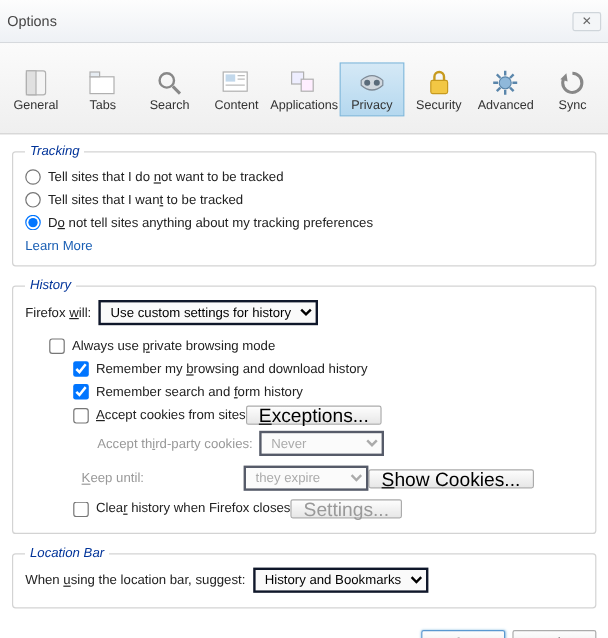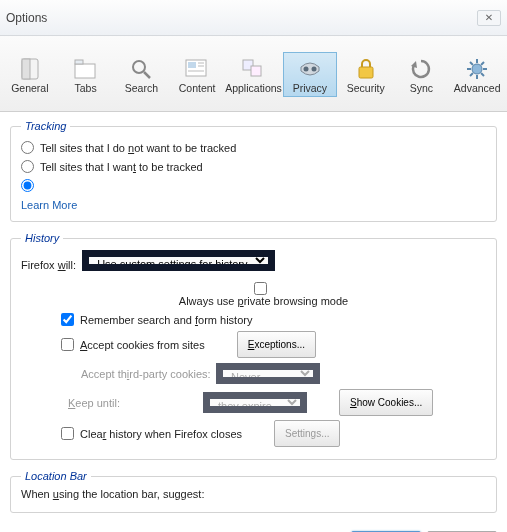--- a/index.html
+++ b/index.html
@@ -62,40 +62,39 @@
   margin-bottom: 10px;
   padding: 6px 10px 10px 10px;
 }
 legend { color: #003399; font-size: 11px; padding: 0 4px; font-style: italic; }
 .radio-row, .check-row {
   display: flex; align-items: center;
   padding: 3px 0;
 }
 .radio-row input, .check-row input { margin-right: 6px; }
 .link { color: #1a5fb4; cursor: pointer; padding-top: 4px; display: inline-block; }
-.hist-row { display: flex; align-items: flex-end; padding-bottom: 8px; }
+.hist-row { display: flex; align-items: center; padding-bottom: 8px; }
 select {
   font-size: 11px;
-  border: 7px solid #0f172a;
+  border: 2px solid #0f172a;
   background: #fafafa;
   height: 21px;
   padding: 0 4px;
 }
-.indent1 { margin-left: 20px; flex-direction: column; }
+.indent1 { margin-left: 20px; }
 .indent2 { margin-left: 40px; }
 .flexrow { display: flex; align-items: center; justify-content: flex-start; padding: 2px 0; }
 button.side {
-  font-size: 10px;
+  font-size: 16px;
   border: 1px solid #ababab;
   background: linear-gradient(#fdfdfd,#e7e7e7);
-  height: 27px;
+  height: 16px;
   padding: 0 10px;
   border-radius: 2px;
   cursor: pointer;
-  margin-left: 32px;
 }
 button.side[disabled] { color: #999; cursor: default; }
 .sub-select-row { display: flex; align-items: center; padding: 3px 0; }
 .sub-select-row label { width: 135px; text-align: left; color: #999; }
 .sub-select-row select { width: 104px; color: #888; }
 .footer {
   display: flex; justify-content: flex-end;
   padding: 8px 10px 10px 0;
   gap: 6px;
 }
@@ -182,80 +181,85 @@
     <span>Privacy</span>
   </div>
   <div class="toolitem">
     <div class="toolicon">
       <svg width="20" height="24">
           <rect x="3" y="10" width="14" height="11" rx="1.5" fill="#f2c744" stroke="#c79a1e"></rect>
           <path d="M6 10 V7 a4 4 0 0 1 8 0 V10" fill="none" stroke="#c79a1e" stroke-width="2"></path>
         </svg>
     </div>
     <span>Security</span>
-  </div>
-  <div class="toolitem">
-    <div class="toolicon">
-      <svg width="24" height="24">
-          <path d="M12 4 a8 8 0 1 1 -7.5 5" fill="none" stroke="#888" stroke-width="2.5"></path>
-          <polygon points="2,9 7,4 8,11" fill="#888"></polygon>
-        </svg>
-    </div>
-    <span>Sync</span>
   </div>
   <div class="toolitem">
     <div class="toolicon">
       <svg width="24" height="24">
           <circle cx="12" cy="12" r="5" fill="#8fb8da" stroke="#5a86ab"></circle>
           <g stroke="#5a86ab" stroke-width="2">
             <line x1="12" y1="2" x2="12" y2="6"></line>
             <line x1="12" y1="18" x2="12" y2="22"></line>
             <line x1="2" y1="12" x2="6" y2="12"></line>
             <line x1="18" y1="12" x2="22" y2="12"></line>
             <line x1="5" y1="5" x2="8" y2="8"></line>
             <line x1="16" y1="16" x2="19" y2="19"></line>
             <line x1="5" y1="19" x2="8" y2="16"></line>
             <line x1="16" y1="8" x2="19" y2="5"></line>
           </g>
         </svg>
     </div>
     <span>Advanced</span>
   </div>
+  <div class="toolitem">
+    <div class="toolicon">
+      <svg width="24" height="24">
+          <path d="M12 4 a8 8 0 1 1 -7.5 5" fill="none" stroke="#888" stroke-width="2.5"></path>
+          <polygon points="2,9 7,4 8,11" fill="#888"></polygon>
+        </svg>
+    </div>
+    <span>Sync</span>
+  </div>
 </div>
 
 <div class="content">
 
   <fieldset>
     <legend>Tracking</legend>
     <div class="radio-row">
       <input type="radio" name="trk" style="">
       <label>Tell sites that I do <span class="u">n</span>ot want to be tracked</label>
     </div>
     <div class="radio-row">
       <input type="radio" name="trk" style="">
       <label>Tell sites that I wan<span class="u">t</span> to be tracked</label>
     </div>
     <div class="radio-row">
       <input type="radio" name="trk" checked="" style="">
+      <label>D<span class="u">o</span> not tell sites anything about my tracking preferences</label>
     </div>
     <span class="link">Learn More</span>
   </fieldset>
 
   <fieldset>
     <legend>History</legend>
     <div class="hist-row">
       <label>Firefox <span class="u">w</span>ill:&nbsp;&nbsp;</label>
       <select>
         <option>Use custom settings for history</option>
       </select>
     </div>
 
     <div class="check-row indent1">
       <input type="checkbox" style="">
       <label>Always use <span class="u">p</span>rivate browsing mode</label>
+    </div>
+    <div class="check-row indent2">
+      <input type="checkbox" checked="" style="">
+      <label>Remember my <span class="u">b</span>rowsing and download history</label>
     </div>
     <div class="check-row indent2">
       <input type="checkbox" checked="" style="">
       <label>Remember search and <span class="u">f</span>orm history</label>
     </div>
 
     <div class="flexrow">
       <div class="check-row indent2" style="padding:0">
         <input type="checkbox" style="">
         <label><span class="u">A</span>ccept cookies from sites</label>
@@ -286,20 +290,23 @@
         <label>Clea<span class="u">r</span> history when Firefox closes</label>
       </div>
       <button class="side" disabled="">Settings...</button>
     </div>
   </fieldset>
 
   <fieldset>
     <legend>Location Bar</legend>
     <div class="hist-row" style="padding-bottom:2px">
       <label>When <span class="u">u</span>sing the location bar, suggest:&nbsp;&nbsp;</label>
+      <select>
+        <option>History and Bookmarks</option>
+      </select>
     </div>
   </fieldset>
 
 </div>
 
 <div class="footer">
   <button class="default">OK</button>
   <button><span class="u">H</span>elp</button>
 </div>
 

